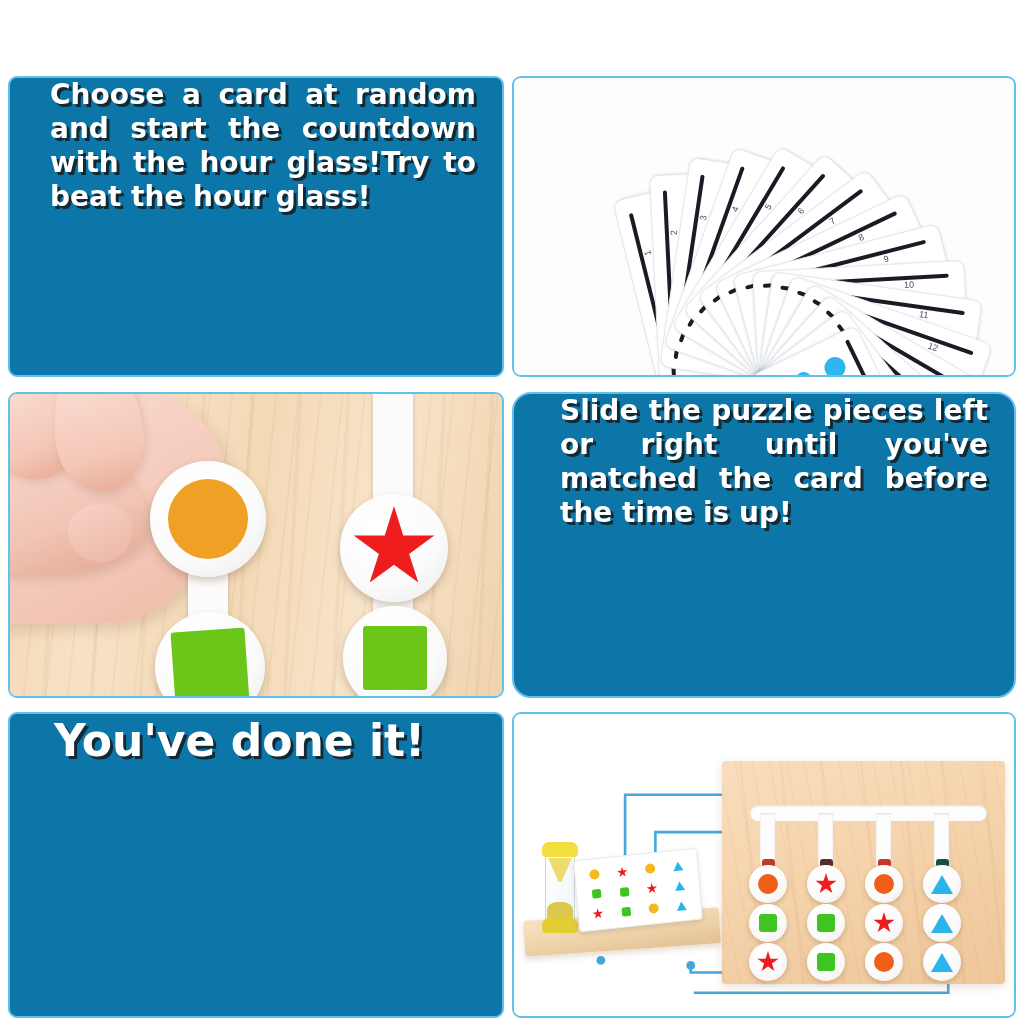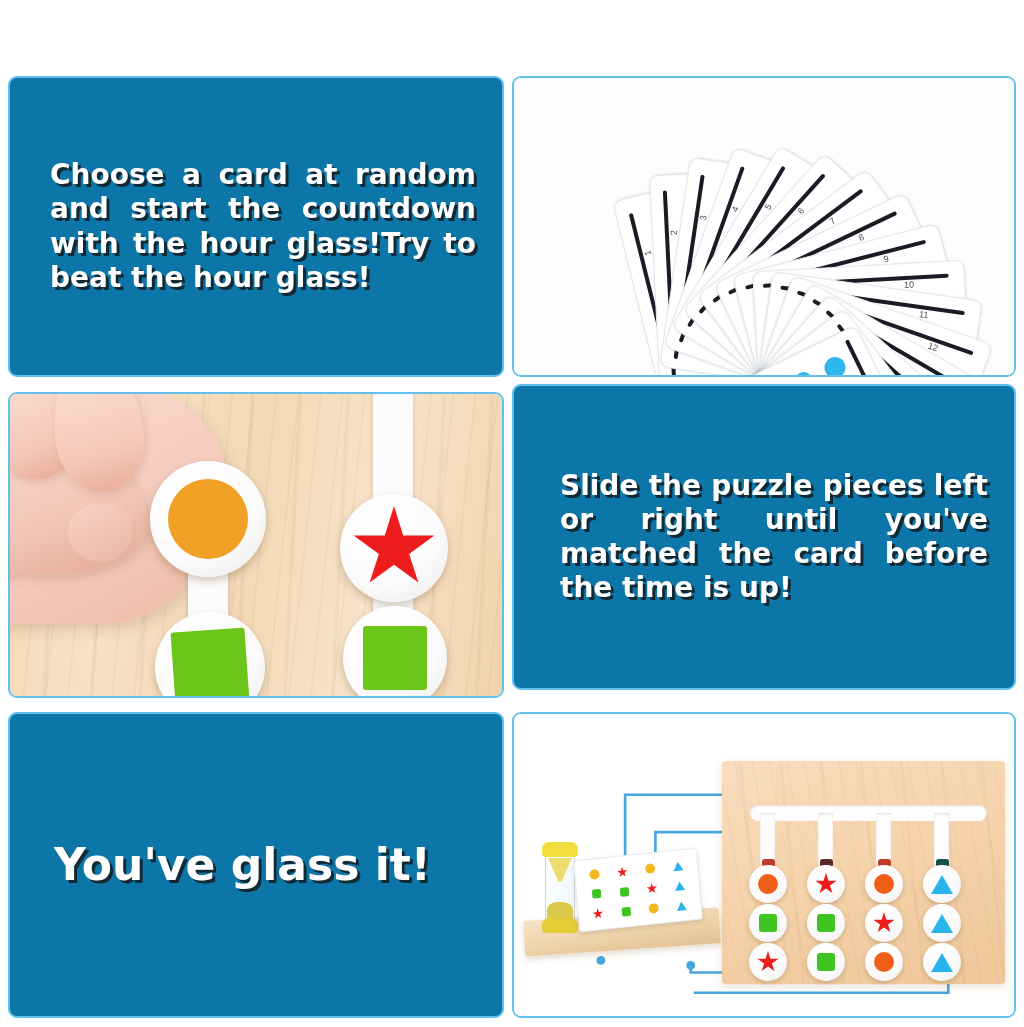--- a/index.html
+++ b/index.html
@@ -38,21 +38,20 @@
   
   .panel {
     position: absolute;
     border-radius: 9px;
     overflow: hidden;
   }
   .panel.text-panel {
     background: #0d76a8;
     border: 2px solid #62c0ea;
     display: flex;
-    align-items: center;
   }
   .panel.photo-panel {
     background: #ffffff;
     border: 2px solid #62c0ea;
   }
 
   .ptext {
     font-family: "DejaVu Sans", sans-serif;
     font-weight: bold;
     color: #ffffff;
@@ -411,26 +410,26 @@
         </div>
         <div class="disc" style="left:333px; top:212px; width:104px; height:104px;">
           <div class="inner-square" style="width:64px;height:64px;background:#6cc61a;"></div>
         </div>
       </div>
 
       <span class="cap-hidden">A hand sliding a white puzzle piece with an orange circle and green square on a wooden board</span>
     </div>
   </div>
 
-  <div class="panel text-panel" style="left:512px; top:384px; width:504px; height:306px;">
+  <div class="panel text-panel" style="left:512px; top:392px; width:504px; height:306px;border-radius:19px;">
     <div class="ptext sz-b">Slide the puzzle pieces left or right until you've matched the card before the time is up!</div>
   </div>
 
   <div class="panel text-panel" style="left:8px; top:712px; width:496px; height:306px;">
-    <div class="ptext sz-c">You've glass it!</div>
+    <div class="ptext sz-c">You've done it!</div>
   </div>
 
   <div class="panel photo-panel" style="left:512px; top:712px; width:504px; height:306px;">
     <div class="photo3">
 
       <svg class="link-svg" viewBox="0 0 504 302">
         <g fill="none" stroke="#45a7dd" stroke-width="2.6">
           <path d="M110 166 L110 76 L380 76 L380 116"></path>
           <path d="M140 155 L140 113 L328 113 L328 126"></path>
           <path d="M175 245 L175 252 L272 252"></path>

